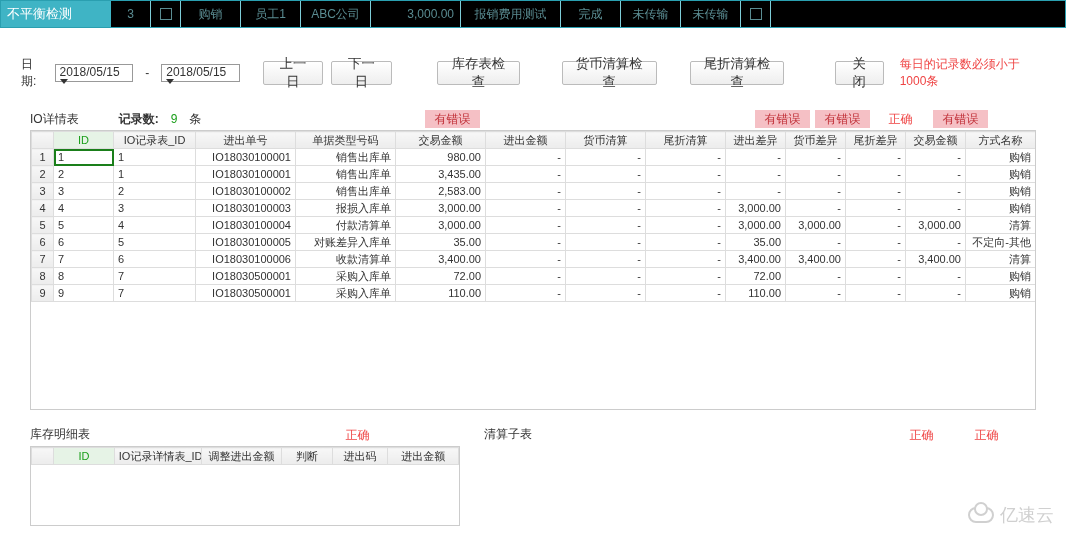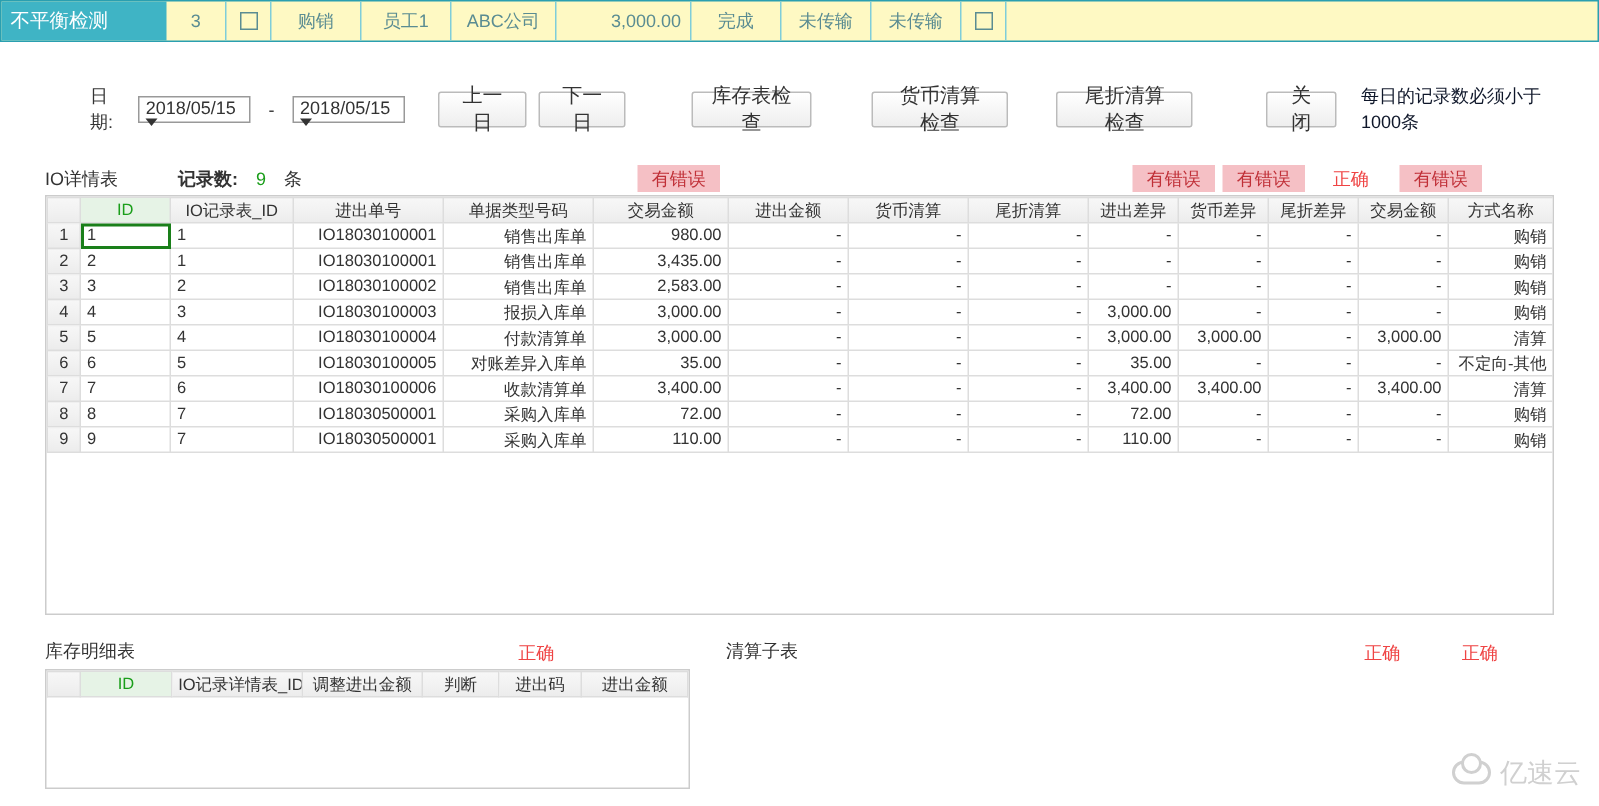--- a/index.html
+++ b/index.html
@@ -8,59 +8,59 @@
     font-family: "Microsoft YaHei", Arial, sans-serif;
     font-size: 12px;
     color: #333;
     background: #fff;
     width: 1066px;
   }
 
   
   .bg-bar {
     height: 28px;
-    background: #fef9c3;
+    background: #000000;
     position: relative;
     border: 1px solid #2a9fb0;
   }
   .bg-bar .left-piece {
     position: absolute; left: 0; top: 0; height: 100%;
     width: 110px; background: #3fb4c5; display: flex; align-items: center;
     padding-left: 6px; color: #fff; font-size: 13px;
   }
   .bg-row {
     position: absolute; left: 110px; right: 0; top: 0; height: 100%;
     display: flex; align-items: center; gap: 0; color: #5a8c92;
     font-size: 12px;
   }
   .bg-cell { border-right: 1px solid #7ecdd9; height: 100%; display:flex; align-items:center; justify-content:center; }
   .bg-check { width:12px;height:12px;border:1px solid #5a8c92;display:inline-block;margin:0 4px; }
 
   
   .toolbar {
     display: flex;
     align-items: center;
-    padding: 28px 30px 20px 60px;
+    padding: 28px 30px 20px 21px;
     gap: 8px;
   }
   .toolbar .lbl { margin-right: 2px; }
   .date-select {
     border: 1px solid #999; height: 18px; width: 90px;
     display:flex; align-items:flex-start; justify-content:space-between;
     padding: 0 4px; font-size: 12px; background:#fff;flex-direction:column;
   }
   .caret { border-left:4px solid transparent;border-right:4px solid transparent;border-top:5px solid #333; }
   .dash { margin: 0 4px; }
   .btn {
     border: 1px solid #bbb; background: linear-gradient(#fff,#eee);
     height: 24px; padding: 0 12px; cursor: pointer; display:flex; align-items:center;
     border-radius: 2px; color:#333;
   }
   .spacer { flex: 1; }
-  .note { color:#0f172a; }
+  .note { color:#ef4444; }
 
   
   .sect-head {
     display:flex; align-items:center; padding: 0 30px 2px 30px; height: 20px;
     position: relative;
   }
   .sect-head .title { font-size: 12px; margin-right: 40px; }
   .sect-head .count-lbl { margin-right: 12px; font-weight: bold; }
   .sect-head .count-val { color:#1a9e1a; margin-right: 12px; font-weight:normal; }
   .sect-head .unit { }
@@ -131,20 +131,21 @@
   <div class="left-piece">不平衡检测</div>
   <div class="bg-row">
     <div class="bg-cell" style="width:40px">3</div>
     <div class="bg-cell" style="width:30px">
         <span class="bg-check"></span>
       </div>
     <div class="bg-cell" style="width:60px">购销</div>
     <div class="bg-cell" style="width:60px">员工1</div>
     <div class="bg-cell" style="width:70px">ABC公司</div>
     <div class="bg-cell" style="width:90px;justify-content:flex-end;padding-right:6px">3,000.00</div>
+    <div class="bg-cell" style="width:100px">报销费用测试</div>
     <div class="bg-cell" style="width:60px">完成</div>
     <div class="bg-cell" style="width:60px">未传输</div>
     <div class="bg-cell" style="width:60px">未传输</div>
     <div class="bg-cell" style="width:30px">
         <span class="bg-check"></span>
       </div>
   </div>
 </div>
 
 <div class="toolbar">

